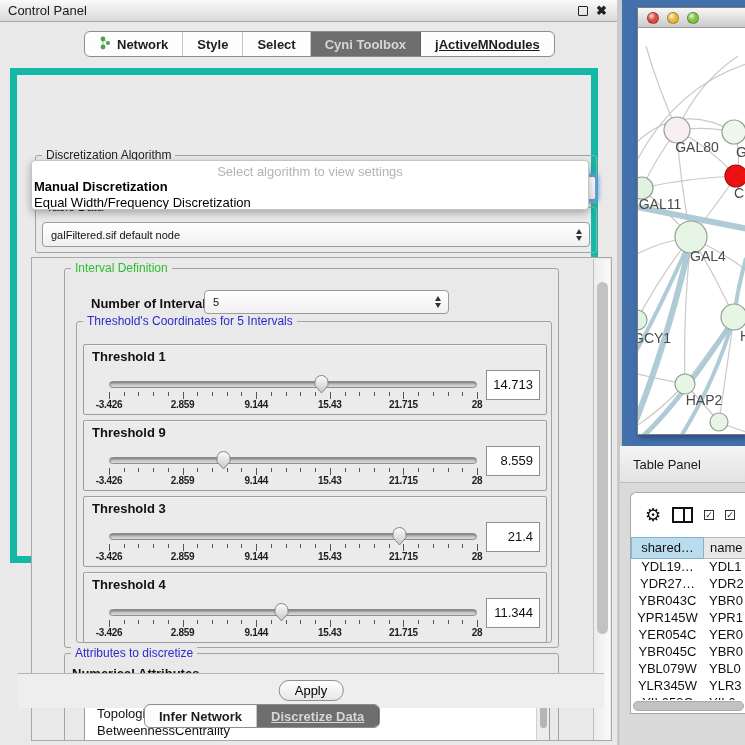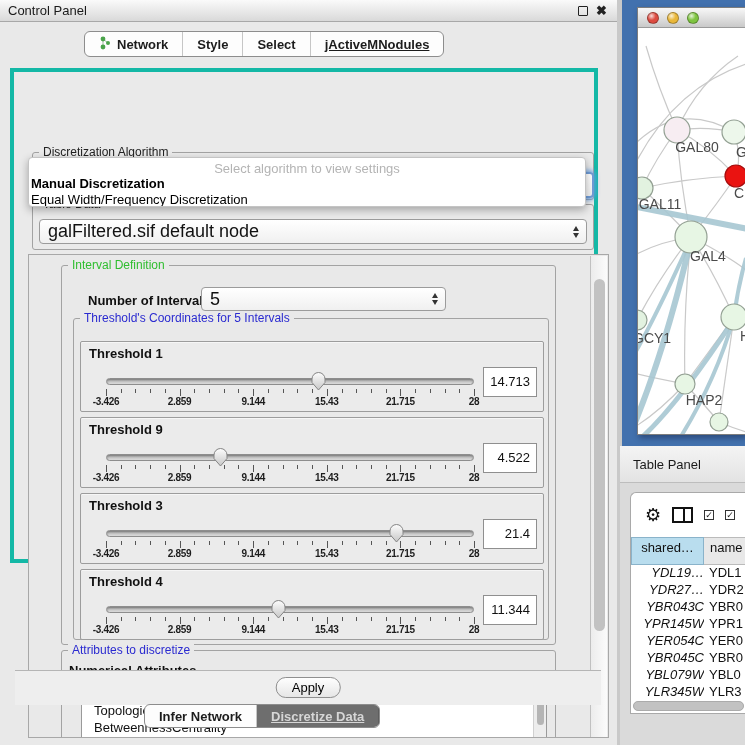--- a/index.html
+++ b/index.html
@@ -22,32 +22,32 @@
   #top-tabs { left:84px; top:31px; }
   #bottom-tabs { left:144px; top:704px; height:24px; }
   .tab { display:flex; align-items:center; padding:0 14px; font-size:13px; font-weight:bold;
      color:#1c1c1c; border-right:1px solid #c6c6c6; cursor:default; white-space:nowrap; }
   .tab:last-child { border-right:none;text-decoration:underline; }
   .tab.sel { background:#6e6e6e; color:#d6d6d6; border-right:1px solid #5e5e5e; }
   .tab .nicon { margin-right:6px; display:inline-block; }
 
   
   #outer-panel { position:absolute; left:10px; top:68px; width:588px; height:495px;
-     border:4px solid #14b8a6; background:#eaeaea; }
+     border:7px solid #14b8a6; background:#eaeaea; }
 
   .fieldset { position:absolute; border:1px solid #a3a3a3; border-radius:3px; }
   .legend { position:absolute; top:-8px; left:6px; background:#eaeaea; padding:0 4px;
      font-size:12px; white-space:nowrap; }
   .legend.green { color:#2fbe2f; }
   .legend.blue { color:#2a2ad0; }
   .legend.dark { color:#222; }
 
   
   .combo { position:absolute; background:linear-gradient(#ffffff,#f0f0f0); border:1px solid #9b9b9b;
-     border-radius:4px; font-size:18px; display:flex; align-items:center; }
+     border-radius:4px; font-size:11px; display:flex; align-items:center; }
   .combo .cval { margin-left:8px; flex:1; overflow:hidden; white-space:nowrap; }
   .stepper { width:16px; height:100%; display:flex; flex-direction:column; align-items:center;
      justify-content:center; gap:2px; margin-right:2px; }
   .arr-up { width:0; height:0; border-left:3.5px solid transparent; border-right:3.5px solid transparent; border-bottom:5px solid #333; }
   .arr-dn { width:0; height:0; border-left:3.5px solid transparent; border-right:3.5px solid transparent; border-top:5px solid #333; }
 
   #algo-combo { left:24px; top:100px; width:556px; height:26px;
      border:2px solid #6f9bd6; box-shadow:0 0 4px 2px rgba(96,156,227,.8); z-index:3; }
 
   
@@ -128,27 +128,27 @@
   #tp-title { font-size:13px; margin-left:13px; color:#1a1a1a; }
   #tp-white { position:absolute; left:10px; top:46px; width:115px; height:222px; background:#fff;
      border:1px solid #a9a9a9; border-right:none; border-radius:6px 0 0 0; overflow:hidden; }
   #tp-toolbar { position:relative; height:44px; display:flex; align-items:center; gap:11px; padding-left:14px; }
   .gear { font-size:18px; color:#111; }
   .colsplit { width:21px; height:16px; border:2px solid #111; position:relative; }
   .colsplit::after { content:""; position:absolute; left:50%; top:0; width:2px; height:100%; background:#111; }
   .cbx { width:10px; height:10px; border:1.5px solid #333; font-size:9px; line-height:9px;
      text-align:center; color:#222; }
   #tp-table { position:absolute; left:0; top:44px; width:115px; }
-  #tp-head { display:flex; height:28px; }
+  #tp-head { display:flex; height:22px; }
   .hcell { font-size:13px; line-height:20px; overflow:hidden; white-space:nowrap; }
   .hcell.c1 { width:73px; background:#b9ddee; border:1px solid #8ab3ca; text-align:center; }
   .hcell.c2 { flex:1; background:#e8e8e8; border:1px solid #bbb; border-left:none; padding-left:6px; }
   #tp-rows { height:141px; overflow:hidden; }
   .trow { display:flex; height:17px; font-size:13px; }
-  .trow .c1 { width:73px; text-align:right; overflow:hidden; white-space:nowrap;font-style:italic; }
+  .trow .c1 { width:73px; text-align:center; overflow:hidden; white-space:nowrap; }
   .trow .c2 { flex:1; padding-left:5px; overflow:hidden; white-space:nowrap; }
   #tp-hsb { position:absolute; left:2px; top:208px; width:111px; height:10px; background:#e6e6e6;
      border-radius:5px; }
   #tp-hsb .thumb { position:absolute; left:0; top:0; width:100%; height:10px; background:#c2c2c2;
      border-radius:5px; border:1px solid #ababab; }
 </style>
 </head>
 <body>
 
 <svg width="0" height="0" style="position:absolute">
@@ -180,20 +180,23 @@
           <circle cx="9" cy="7" r="2" fill="#4aa34a"></circle>
         </svg>
       </span>
       <span>Network</span>
     </span>
     <span class="tab">
         <span>Style</span>
       </span>
     <span class="tab">
         <span>Select</span>
+      </span>
+    <span class="tab sel">
+        <span>Cyni Toolbox</span>
       </span>
     <span class="tab">
         <span>jActiveMNodules</span>
       </span>
   </div>
 
   <div id="outer-panel">
     <div class="fieldset" id="fs-algorithm">
       <span class="legend dark">Discretization Algorithm</span>
     </div>
@@ -306,21 +309,21 @@
                 <div class="tick major" style="left: 393px;"></div>
                 <div class="tick-lab" style="left: 25px;">-3.426</div>
                 <div class="tick-lab" style="left: 98.6px;">2.859</div>
                 <div class="tick-lab" style="left: 172.2px;">9.144</div>
                 <div class="tick-lab" style="left: 245.8px;">15.43</div>
                 <div class="tick-lab" style="left: 319.4px;">21.715</div>
                 <div class="tick-lab" style="left: 393px;">28</div>
                 <div class="thumb-w" style="left: 130.579px;"><svg width="17" height="20" viewBox="0 0 17 20">
                     <path d="M8.5 19 L2 11.5 L2 8 A6.5 6.5 0 0 1 15 8 L15 11.5 Z" fill="url(#thumbGrad)" stroke="#858585"></path>
                   </svg></div>
-                <div class="thr-value">4.522</div>
+                <div class="thr-value">8.559</div>
               </div>
               <div class="thr-box" style="top: 174px;">
                 <div class="thr-label">Threshold 3</div>
                 <div class="track"></div>
                 <div class="tick major" style="left: 25px;"></div>
                 <div class="tick minor" style="left: 39.72px;"></div>
                 <div class="tick minor" style="left: 54.44px;"></div>
                 <div class="tick minor" style="left: 69.16px;"></div>
                 <div class="tick minor" style="left: 83.88px;"></div>
                 <div class="tick major" style="left: 98.6px;"></div>

